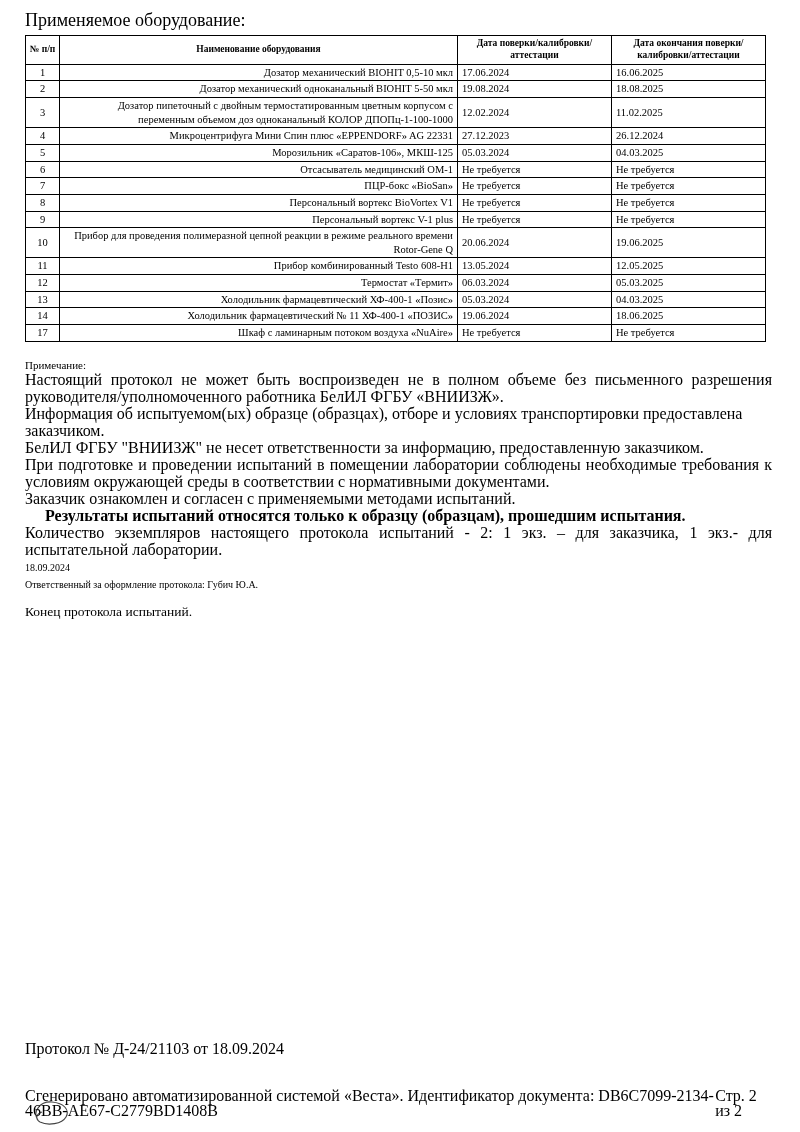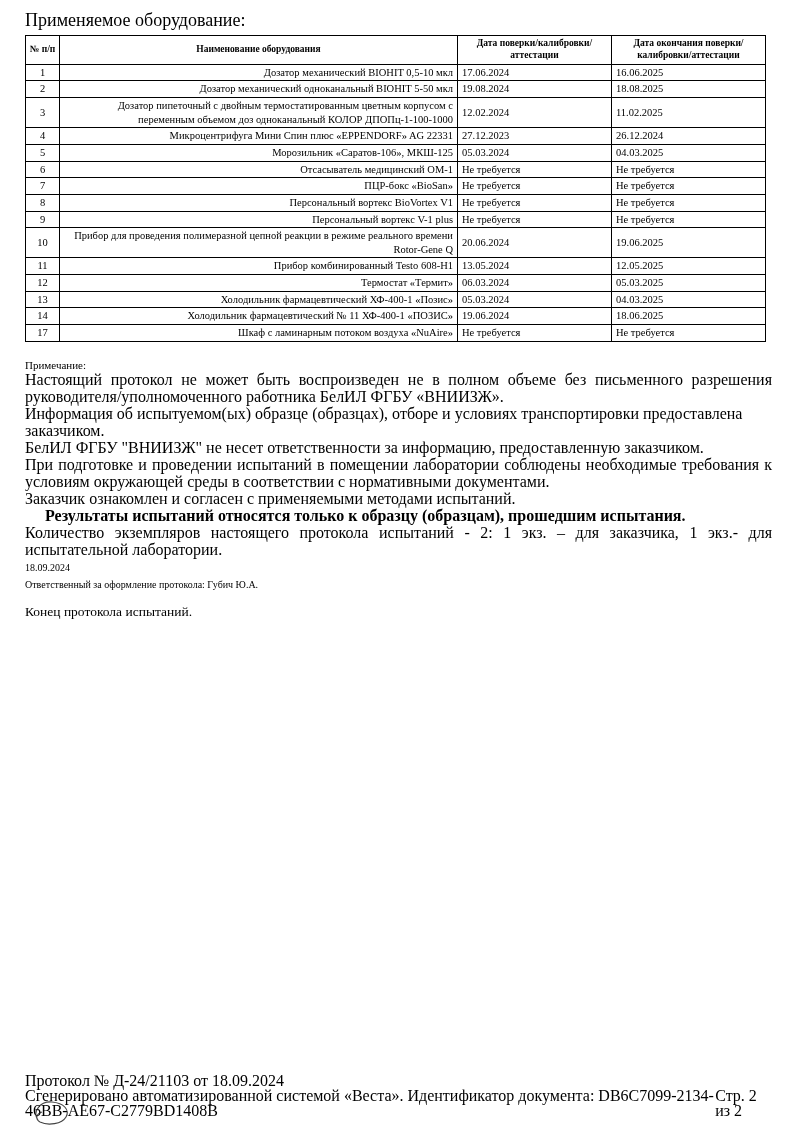--- a/index.html
+++ b/index.html
@@ -71,20 +71,21 @@
   }
   .footer {
     position: absolute;
     left: 25px; right: 28px; bottom: 14px;
     font-size: 16px;
     line-height: 15px;
   }
   .footer-row {
     display: flex;
     justify-content: space-between;
+    margin-top: 32px;
   }
   .scribble {
     position: absolute;
     left: 24px; top: 1096px;
     width: 56px; height: 34px;
     pointer-events: none;
   }
 </style>
 </head>
 <body>

